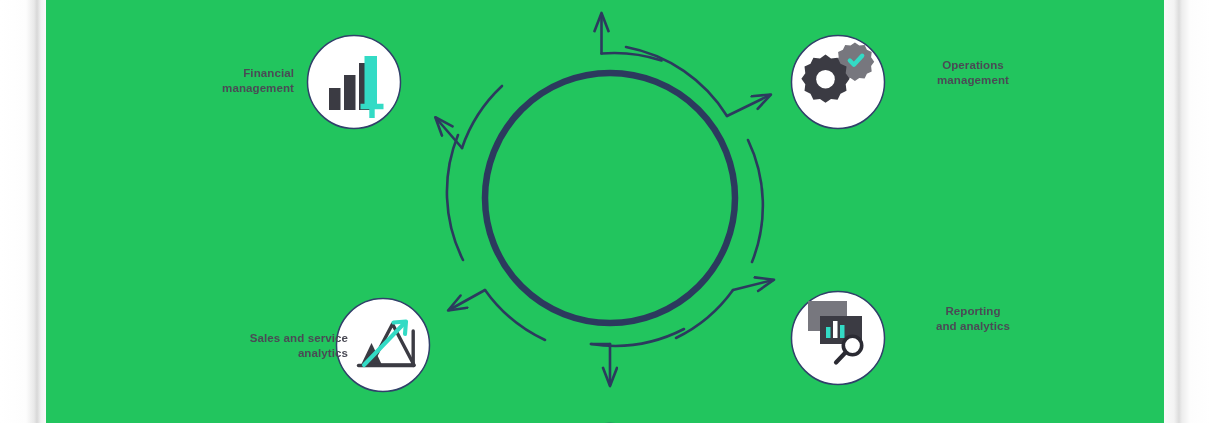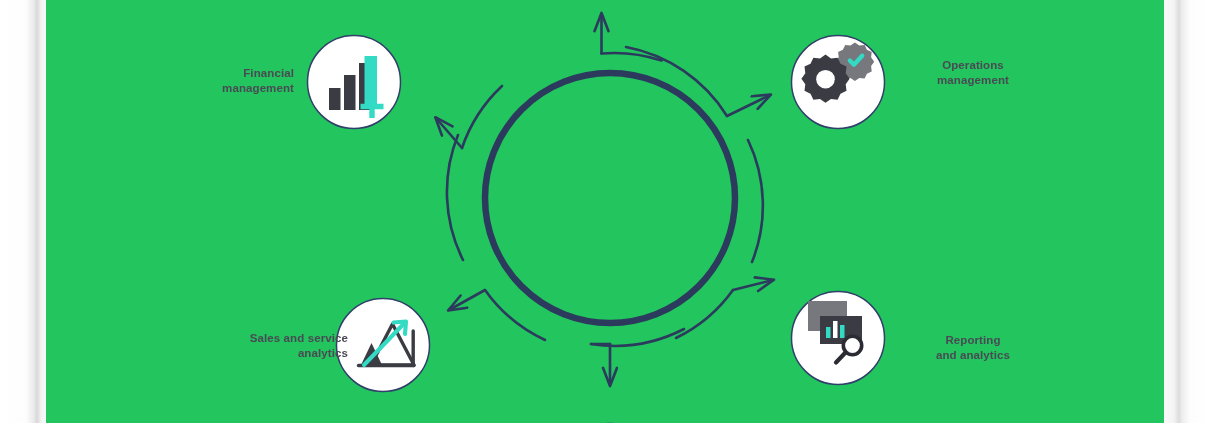--- a/index.html
+++ b/index.html
@@ -63,21 +63,21 @@
     color: #4a4a55;
     letter-spacing: 0.1px;
     white-space: pre-line;
   }
   .node-label.right-aligned { text-align: right; }
   .node-label.left-aligned  { text-align: center; }
 
   .lbl-financial  { right: 916px; top: 66px;  width: 150px; }
   .lbl-sales      { right: 862px; top: 331px; width: 170px; }
   .lbl-operations { left: 898px;  top: 58px;  width: 150px; }
-  .lbl-reporting  { left: 898px;  top: 333px; width: 150px; }
+  .lbl-reporting  { left: 898px;  top: 304px; width: 150px; }
 </style>
 </head>
 <body>
 
 <div id="canvas">
 
   <div class="page-edge left"></div>
   <div class="page-edge right"></div>
 
   <svg class="diagram-svg" viewBox="0 0 1210 423">

